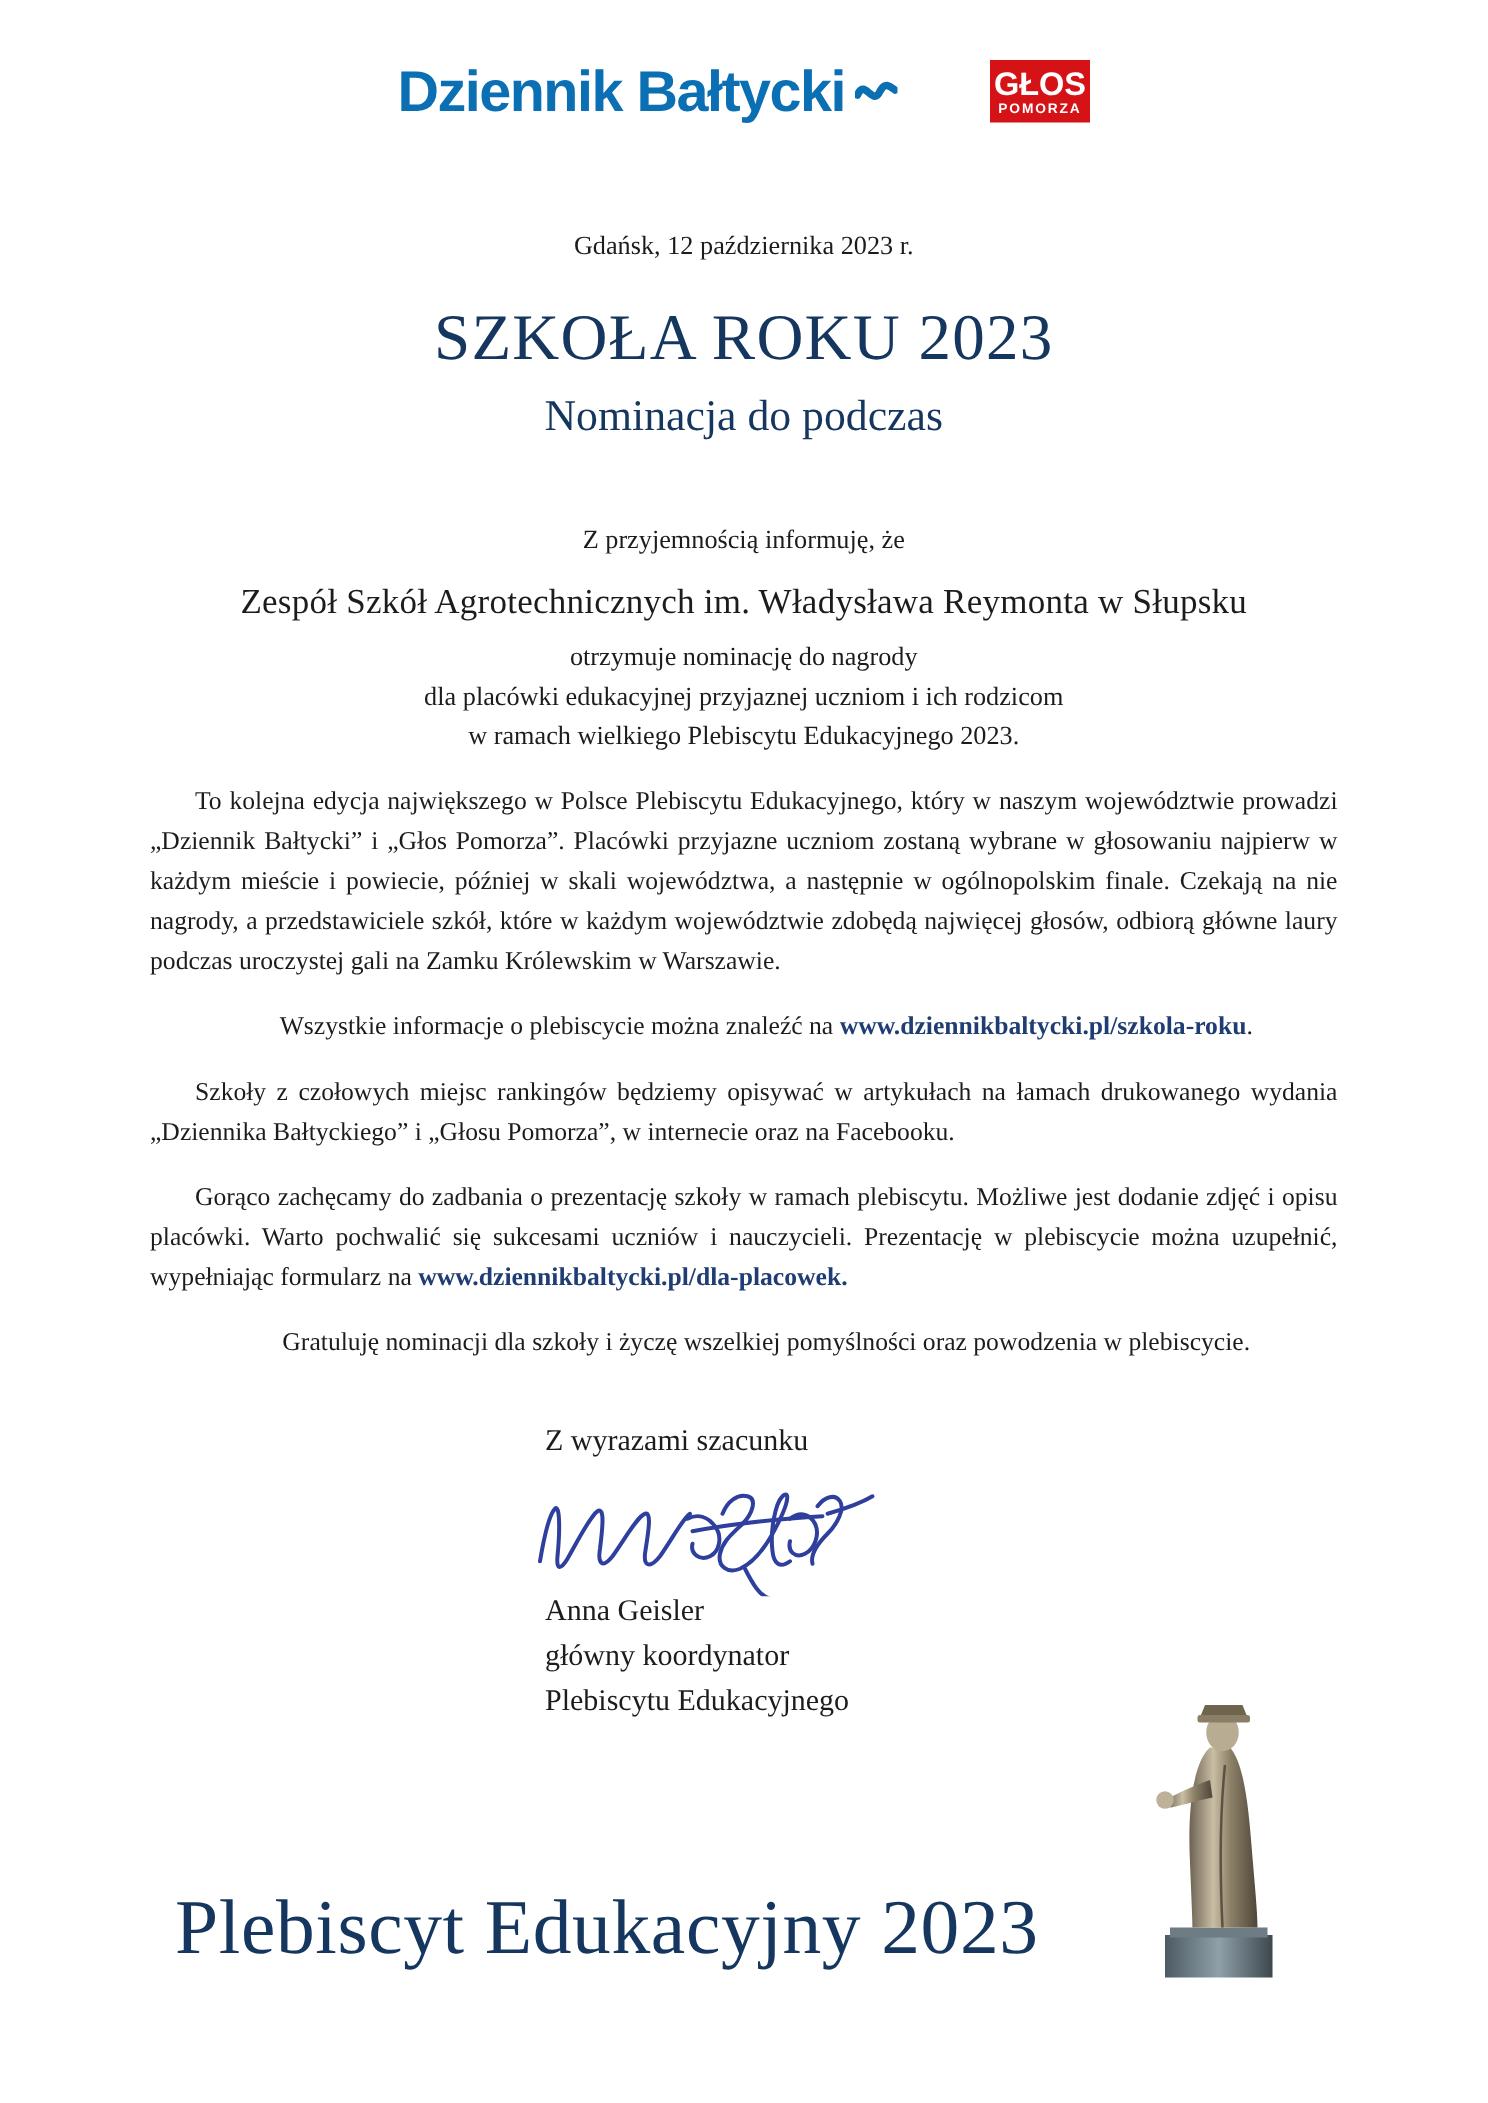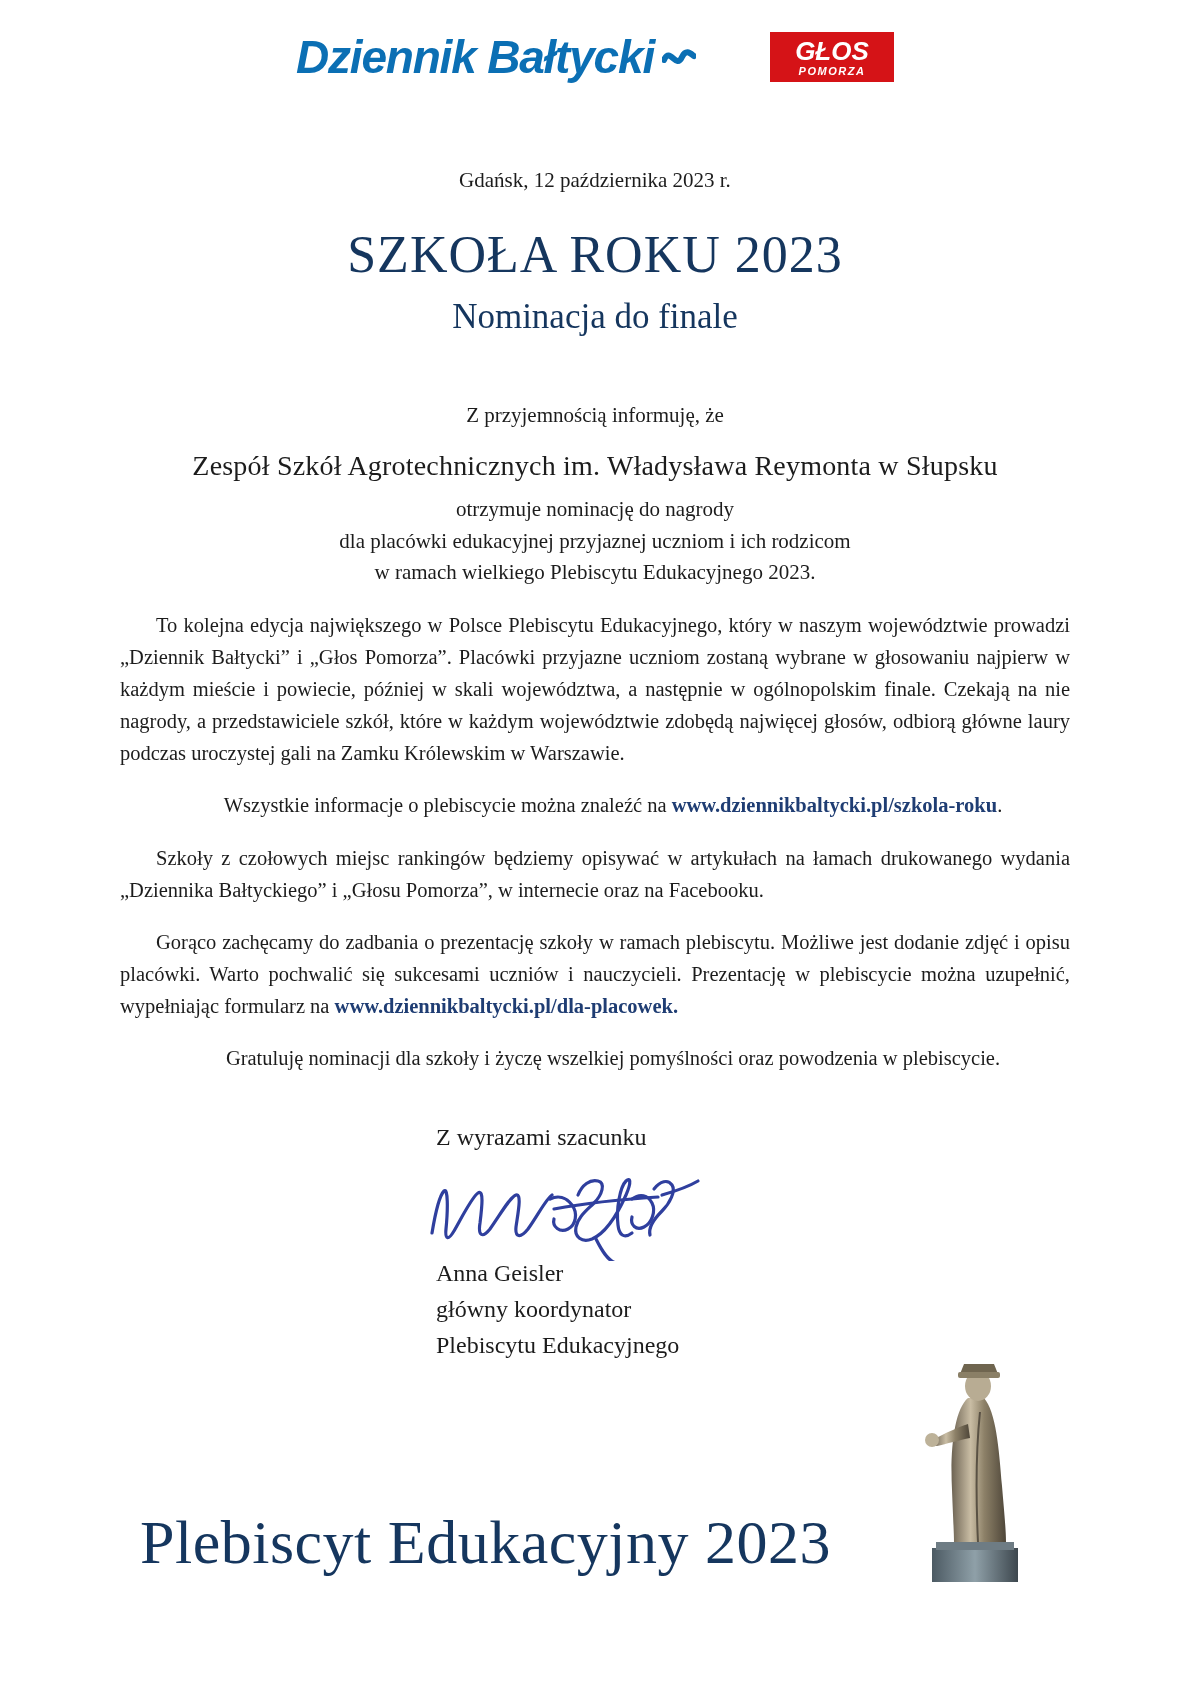--- a/index.html
+++ b/index.html
@@ -22,23 +22,22 @@
     box-sizing: border-box;
     padding: 0 120px;
   }
 
   
   .logo-row {
     display: flex;
     align-items: center;
     justify-content: center;
     gap: 74px;
-    padding-top: 18px;
+    padding-top: 34px;
     height: 78px;
-    font-style: italic;
   }
   .logo-db {
     font-family: "Liberation Sans", sans-serif;
     font-weight: bold;
     font-size: 46px;
     letter-spacing: -1.2px;
     color: #0b6fb4;
     display: flex;
     align-items: center;
     gap: 8px;
@@ -47,21 +46,21 @@
   .logo-db .wave {
     display: inline-block;
     width: 34px;
     height: 26px;
     position: relative;
   }
   .logo-db .wave svg { display:block; }
   .logo-glos {
     background: #d51317;
     color: #ffffff;
-    width: 124px;
+    width: 80px;
     height: 50px;
     display: flex;
     flex-direction: column;
     align-items: center;
     justify-content: center;
     font-family: "Liberation Sans", sans-serif;
     line-height: 1;
   }
   .logo-glos .g1 {
     font-weight: bold;
@@ -184,21 +183,21 @@
     </div>
     <div class="logo-glos">
       <span class="g1">GŁOS</span>
       <span class="g2">POMORZA</span>
     </div>
   </div>
 
   <div class="date">Gdańsk, 12 października 2023 r.</div>
 
   <h1 class="title">SZKOŁA ROKU 2023</h1>
-  <div class="subtitle">Nominacja do finale</div>
+  <div class="subtitle">Nominacja do podczas</div>
 
   <div class="intro">Z przyjemnością informuję, że</div>
   <div class="school">Zespół Szkół Agrotechnicznych im. Władysława Reymonta w Słupsku</div>
 
   <div class="award-lines">
     <div>otrzymuje nominację do nagrody</div>
     <div>dla placówki edukacyjnej przyjaznej uczniom i ich rodzicom</div>
     <div>w ramach wielkiego Plebiscytu Edukacyjnego 2023.</div>
   </div>
 

